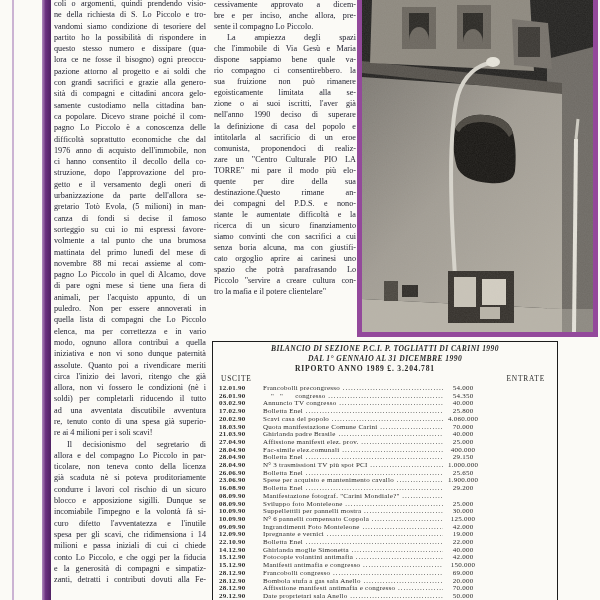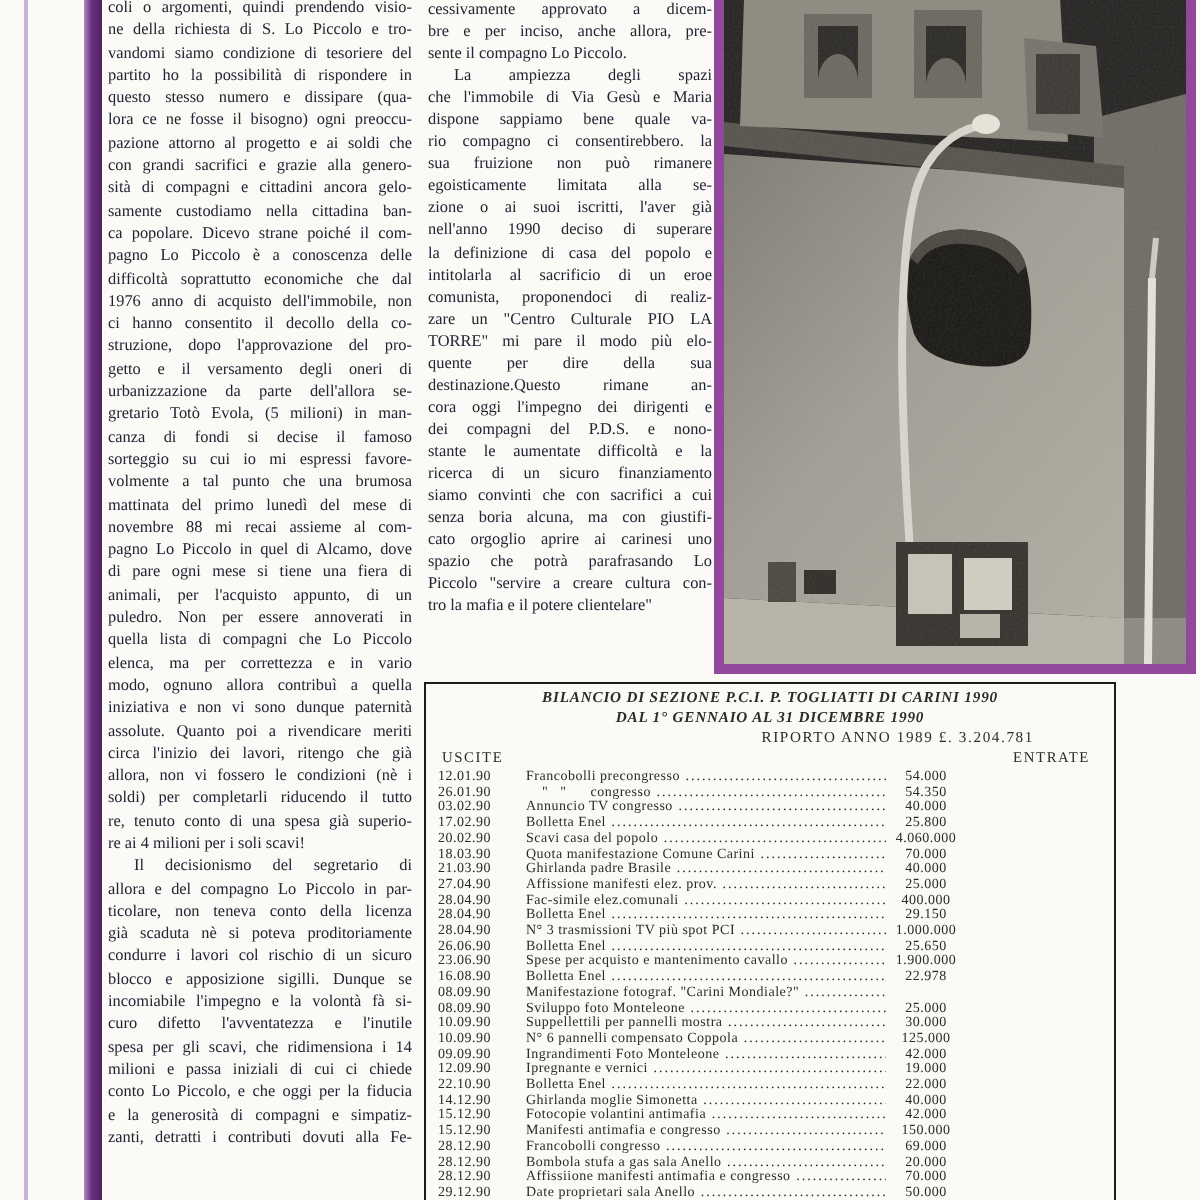--- a/index.html
+++ b/index.html
@@ -25,27 +25,27 @@
   
   .photo{position:absolute;left:357px;top:-6px;width:241px;height:343px;
     box-sizing:border-box;border:5px solid #93499b;margin:0;background:#1f1f1f;overflow:hidden;}
   .photo svg{display:block;width:231px;height:333px;}
   
   .balance{position:absolute;left:212px;top:341px;width:346px;height:270px;
     box-sizing:border-box;border:1.3px solid #1c1c1c;background:#fbfaf6;
     font-size:7px;line-height:7.7px;color:#2b2b2b;padding-top:2px;}
   .b-title{text-align:center;font-style:italic;font-weight:bold;
     font-size:7.6px;line-height:9.5px;letter-spacing:0.4px;}
-  .b-riporto{text-align:right;font-size:7.6px;letter-spacing:0.8px;
-    line-height:11px;padding-right:40px;}
+  .b-riporto{text-align:center;font-size:7.6px;letter-spacing:0.8px;
+    line-height:11px;padding-right:40px;font-weight:bold;}
   .b-heads{display:flex;justify-content:space-between;padding:0 12px 0 8px;
     font-size:7.4px;letter-spacing:0.8px;line-height:9px;}
   .b-rows{margin-top:2px;}
   .b-row{display:flex;align-items:baseline;padding-left:6px;letter-spacing:0.25px;}
-  .b-date{flex:0 0 44px;white-space:pre;}
+  .b-date{flex:0 0 44px;white-space:pre;font-weight:bold;}
   .b-desc{flex:0 0 180px;overflow:hidden;white-space:pre;}
   .b-desc::after{content:" ..............................................................................";letter-spacing:1px;}
   .b-amt{flex:0 0 40px;text-align:center;white-space:pre;}
   .b-sp{flex:1;}
 </style>
 </head>
 <body>
 
 <div class="page">
 
@@ -82,20 +82,21 @@
       <div class="tl">animali, per l'acquisto appunto, di un</div>
       <div class="tl">puledro. Non per essere annoverati in</div>
       <div class="tl">quella lista di compagni che Lo Piccolo</div>
       <div class="tl">elenca, ma per correttezza e in vario</div>
       <div class="tl">modo, ognuno allora contribuì a quella</div>
       <div class="tl">iniziativa e non vi sono dunque paternità</div>
       <div class="tl">assolute. Quanto poi a rivendicare meriti</div>
       <div class="tl">circa l'inizio dei lavori, ritengo che già</div>
       <div class="tl">allora, non vi fossero le condizioni (nè i</div>
       <div class="tl">soldi) per completarli riducendo il tutto</div>
+      <div class="tl">ad una avventata  discutibile avventura</div>
       <div class="tl">re, tenuto conto di una spesa già superio-</div>
       <div class="tl plast">re ai 4 milioni per i soli scavi!</div>
       <div class="tl ind">Il decisionismo del segretario di</div>
       <div class="tl">allora e del compagno Lo Piccolo in par-</div>
       <div class="tl">ticolare, non teneva conto della licenza</div>
       <div class="tl">già scaduta nè si poteva proditoriamente</div>
       <div class="tl">condurre i lavori col rischio di un sicuro</div>
       <div class="tl">blocco e apposizione sigilli. Dunque se</div>
       <div class="tl">incomiabile l'impegno e la volontà fà si-</div>
       <div class="tl">curo difetto l'avventatezza e l'inutile</div>
@@ -117,21 +118,20 @@
       <div class="tl">egoisticamente limitata alla se-</div>
       <div class="tl">zione o ai suoi iscritti, l'aver già</div>
       <div class="tl">nell'anno 1990 deciso di superare</div>
       <div class="tl">la definizione di casa del popolo e</div>
       <div class="tl">intitolarla al sacrificio di un eroe</div>
       <div class="tl">comunista, proponendoci di realiz-</div>
       <div class="tl">zare un "Centro Culturale PIO LA</div>
       <div class="tl">TORRE" mi pare il modo più elo-</div>
       <div class="tl">quente per dire della sua</div>
       <div class="tl">destinazione.Questo rimane an-</div>
-      <div class="tl">cora oggi l'impegno dei dirigenti e</div>
       <div class="tl">dei compagni del P.D.S. e nono-</div>
       <div class="tl">stante le aumentate difficoltà e la</div>
       <div class="tl">ricerca di un sicuro finanziamento</div>
       <div class="tl">siamo convinti che con sacrifici a cui</div>
       <div class="tl">senza boria alcuna, ma con giustifi-</div>
       <div class="tl">cato orgoglio aprire ai carinesi uno</div>
       <div class="tl">spazio che potrà parafrasando Lo</div>
       <div class="tl">Piccolo "servire a creare cultura con-</div>
       <div class="tl plast">tro la mafia e il potere clientelare"</div>
     </div>
@@ -275,21 +275,21 @@
         </div>
         <div class="b-row">
           <span class="b-date">23.06.90</span>
           <span class="b-desc">Spese per acquisto e mantenimento cavallo</span>
           <span class="b-amt">1.900.000</span>
           <span class="b-sp"></span>
         </div>
         <div class="b-row">
           <span class="b-date">16.08.90</span>
           <span class="b-desc">Bolletta Enel</span>
-          <span class="b-amt">22.978</span>
+          <span class="b-amt">29.200</span>
           <span class="b-sp"></span>
         </div>
         <div class="b-row">
           <span class="b-date">08.09.90</span>
           <span class="b-desc">Manifestazione fotograf. "Carini Mondiale?"</span>
           <span class="b-amt"></span>
           <span class="b-sp"></span>
         </div>
         <div class="b-row">
           <span class="b-date">08.09.90</span>

